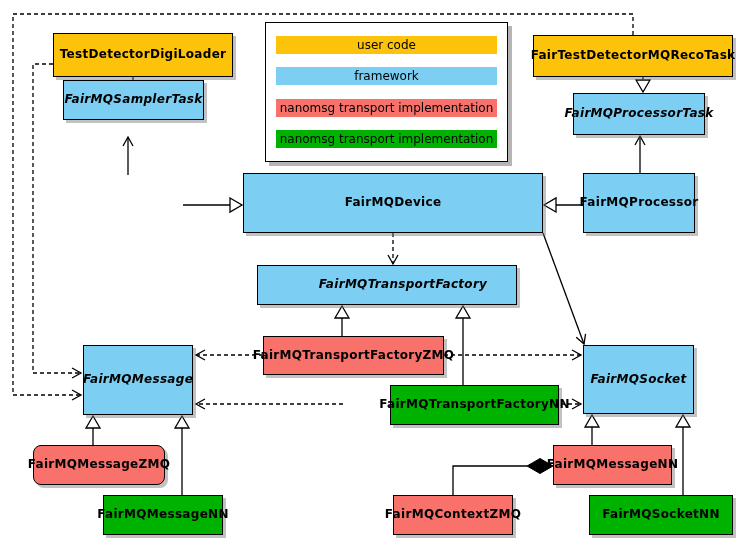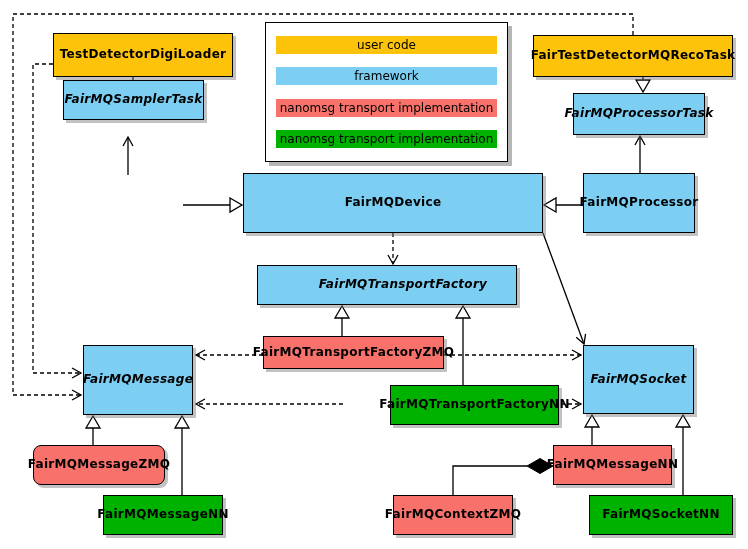--- a/index.html
+++ b/index.html
@@ -88,21 +88,21 @@
   </div>
   <div class="node abstract" style="left: 573px; top: 93px; width: 132px; height: 42px; background-color: rgb(124, 207, 242);">
     <span>FairMQProcessorTask</span>
   </div>
   <div class="node" style="left: 583px; top: 173px; width: 112px; height: 60px; background-color: rgb(124, 207, 242);">
     <span>FairMQProcessor</span>
   </div>
   <div class="node abstract" style="left: 257px; top: 265px; width: 260px; height: 40px; background-color: rgb(124, 207, 242); padding-left: 32px;">
     <span>FairMQTransportFactory</span>
   </div>
-  <div class="node" style="left: 263px; top: 336px; width: 181px; height: 33px; background-color: rgb(248, 114, 107);">
+  <div class="node" style="left: 263px; top: 336px; width: 181px; height: 39px; background-color: rgb(248, 114, 107);">
     <span>FairMQTransportFactoryZMQ</span>
   </div>
   <div class="node" style="left: 343px; top: 385px; width: 169px; height: 40px; background-color: rgb(0, 178, 0); margin-left: 47px;">
     <span>FairMQTransportFactoryNN</span>
   </div>
   <div class="node abstract" style="left: 83px; top: 345px; width: 110px; height: 70px; background-color: rgb(124, 207, 242);">
     <span>FairMQMessage</span>
   </div>
   <div class="node abstract" style="left: 583px; top: 345px; width: 111px; height: 69px; background-color: rgb(124, 207, 242);">
     <span>FairMQSocket</span>

